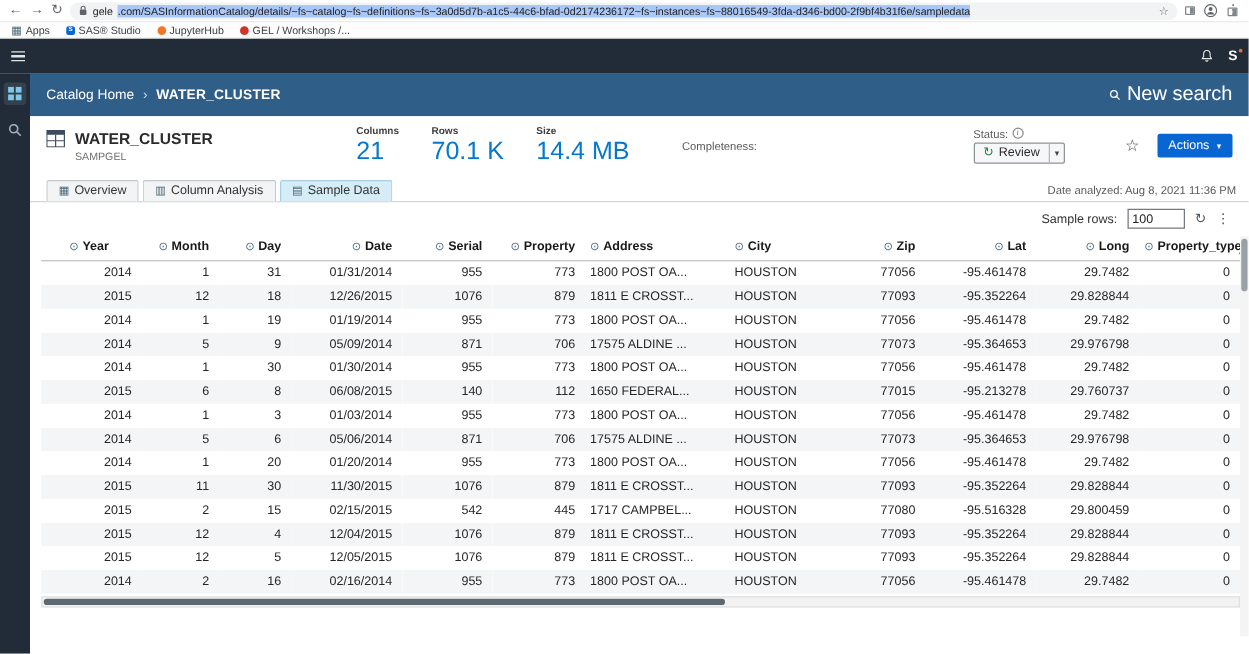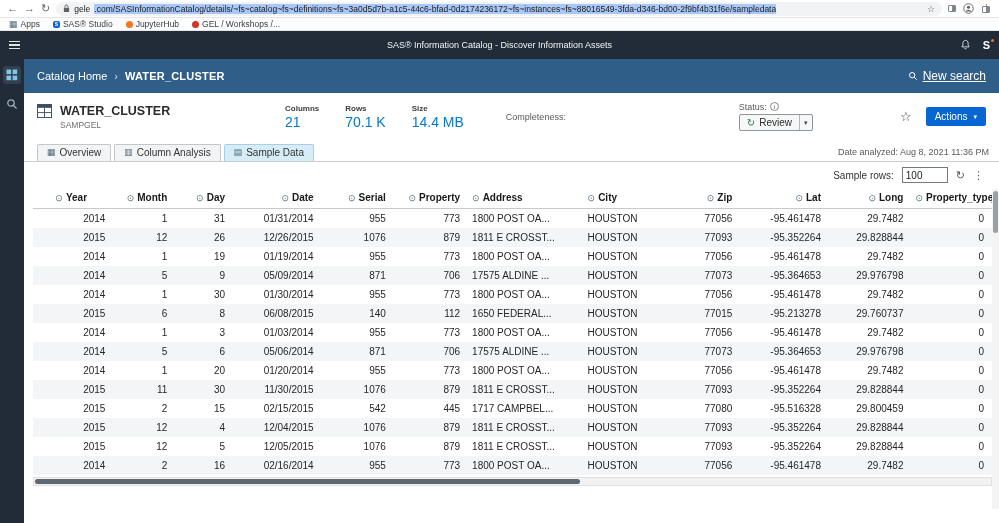--- a/index.html
+++ b/index.html
@@ -47,31 +47,31 @@
   .rail{width:24px;background:var(--header-navy);display:flex;flex-direction:column;
        align-items:center;padding-top:7px;gap:11px;flex:0 0 auto;}
   .rail-btn{width:18px;height:18px;display:flex;align-items:center;justify-content:center;border-radius:3px;}
   .rail-btn.active{background:#33414f;}
   .content-col{flex:1;display:flex;flex-direction:column;min-width:0;position:relative;}
 
   .breadcrumb-bar{height:34px;background:var(--breadcrumb-blue);color:#fff;display:flex;
        align-items:center;padding:0 13px;font-size:11px;flex:0 0 auto;}
   .crumb-sep{margin:0 7px;font-size:11px;color:#cfdce8;}
   .breadcrumb-current{font-weight:bold;letter-spacing:.2px;}
-  .new-search{margin-left:auto;display:flex;align-items:center;gap:5px;font-size:12px;text-decoration:underline;}
+  .new-search{margin-left:auto;display:flex;align-items:center;gap:5px;font-size:16px;}
 
   
   .dataset-header{height:47px;background:#fff;display:flex;align-items:center;
        padding:0 13px;flex:0 0 auto;}
   .ds-left{display:flex;gap:8px;align-items:flex-start;width:248px;}
   .ds-title{font-size:12.5px;font-weight:bold;color:#2b2b2b;}
   .ds-sub{font-size:8.5px;color:#6f6f6f;margin-top:2px;}
   .metrics{display:flex;gap:26px;}
   .metric-label{font-size:8px;font-weight:bold;color:#3d3d3d;}
-  .metric-value{font-size:14px;color:var(--metric-blue);margin-top:1px;}
+  .metric-value{font-size:20px;color:var(--metric-blue);margin-top:1px;}
   .completeness{width:205px;margin-left:42px;}
   .comp-label{font-size:9px;color:#5a5a5a;}
   .comp-track{margin-top:3px;height:11px;background:#e2e5e8;}
   .comp-fill{height:100%;background:var(--completeness-teal);display:flex;align-items:center;
        justify-content:flex-end;font-size:8px;color:#10372e;padding-right:2px;}
   .status-block{margin-left:28px;}
   .status-label{font-size:9px;color:#5a5a5a;display:flex;gap:3px;align-items:center;}
   .info-icon{width:9px;height:9px;border:1px solid #8a8a8a;border-radius:50%;font-size:6.5px;
        display:inline-flex;align-items:center;justify-content:center;color:#6a6a6a;
        font-family:"Liberation Serif",serif;font-style:italic;}
@@ -167,21 +167,20 @@
       <span>Reading list</span>
     </span>
   </div>
 
   <div class="app-header">
     <span class="hamburger">
         <span></span>
         <span></span>
         <span></span>
       </span>
-    <div class="app-title">SAS® Information Catalog - Discover Information Assets</div>
     <div class="header-right">
       <svg width="11" height="12" viewBox="0 0 14 15">
         <path d="M7 1.6c-2.1 0-3.3 1.6-3.3 3.6v2.4L2.4 9.9h9.2l-1.3-2.3V5.2c0-2-1.2-3.6-3.3-3.6z" fill="none" stroke="#e8ecef" stroke-width="1.1"></path>
         <path d="M5.7 11.6a1.4 1.4 0 0 0 2.6 0" stroke="#e8ecef" stroke-width="1.1" fill="none"></path>
       </svg>
       <span class="avatar">S</span>
     </div>
   </div>
 
   <div class="main">
@@ -333,21 +332,21 @@
                 <td style="text-align: left;">1800 POST OA...</td>
                 <td style="text-align: left;">HOUSTON</td>
                 <td style="text-align: right;">77056</td>
                 <td style="text-align: right;">-95.461478</td>
                 <td style="text-align: right;">29.7482</td>
                 <td style="text-align: right;">0</td>
               </tr>
               <tr>
                 <td style="text-align: right;">2015</td>
                 <td style="text-align: right;">12</td>
-                <td style="text-align: right;">26</td>
+                <td style="text-align: right;">18</td>
                 <td style="text-align: right;">12/26/2015</td>
                 <td style="text-align: right;">1076</td>
                 <td style="text-align: right;">879</td>
                 <td style="text-align: left;">1811 E CROSST...</td>
                 <td style="text-align: left;">HOUSTON</td>
                 <td style="text-align: right;">77093</td>
                 <td style="text-align: right;">-95.352264</td>
                 <td style="text-align: right;">29.828844</td>
                 <td style="text-align: right;">0</td>
               </tr>

